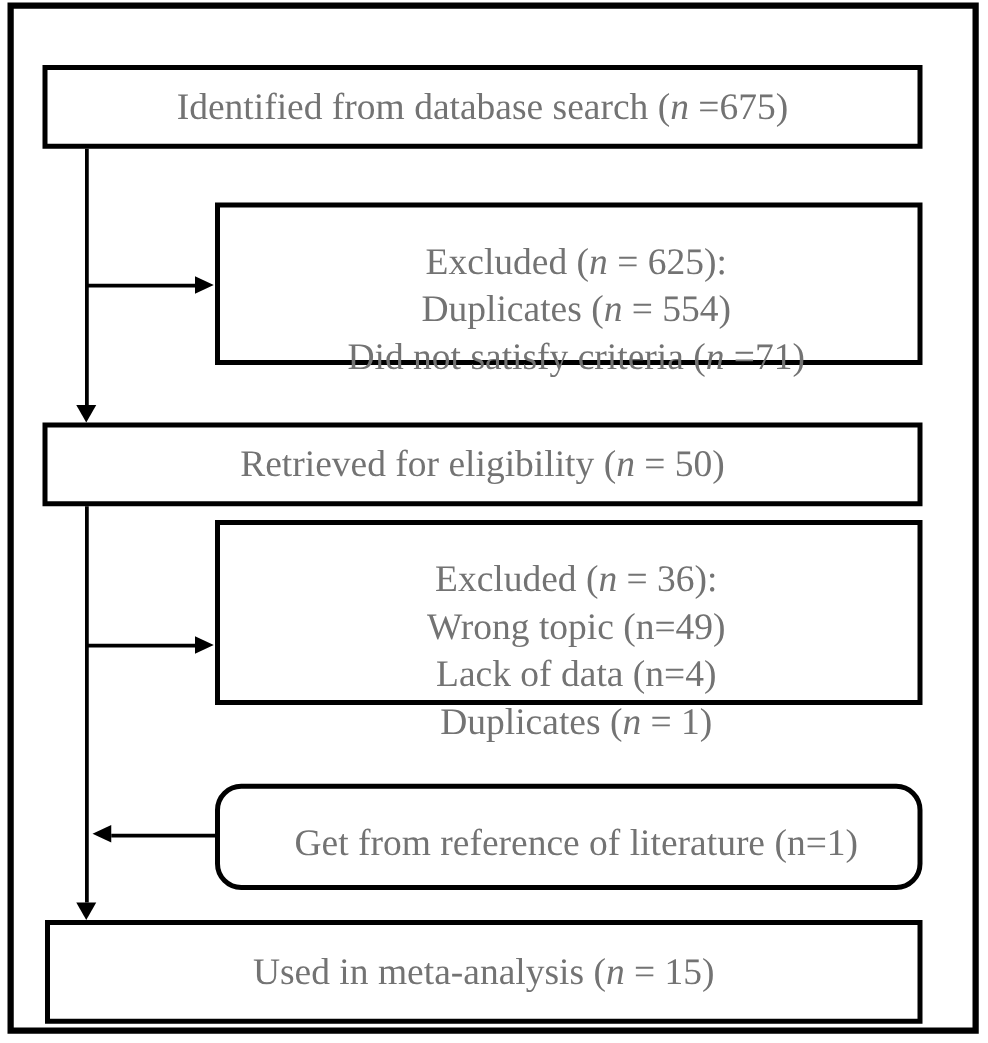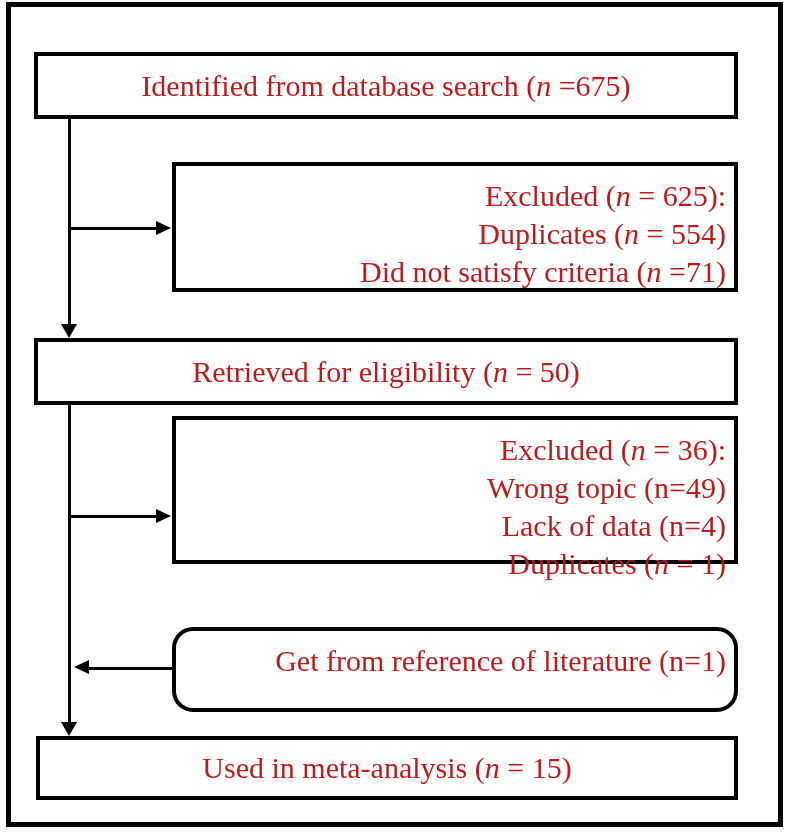--- a/index.html
+++ b/index.html
@@ -2,21 +2,21 @@
 <html><head>
 <meta charset="utf-8">
 <style>
   html, body { margin: 0; padding: 0; background: #ffffff; }
   #canvas {
     position: relative;
     width: 790px;
     height: 834px;
     background: #ffffff;
     font-family: "Liberation Serif", "DejaVu Serif", serif;
-    color: #b91c1c;
+    color: #737373;
     overflow: hidden;
   }
   .outer-frame {
     position: absolute;
     left: 6px; top: 2px;
     width: 777px; height: 825px;
     border: 5px solid #000000;
     box-sizing: border-box;
   }
   .box {
@@ -27,22 +27,22 @@
     font-size: 30px;
     line-height: 38px;
   }
   .box.center {
     display: flex;
     align-items: center;
     justify-content: center;
     text-align: center;
   }
   .box.left {
-    padding: 11px 8px 0 20px;
-    text-align: right;
+    padding: 25px 8px 0 20px;
+    text-align: center;
   }
   .it { font-style: italic; }
   .vline, .hline {
     position: absolute;
     background: #000000;
   }
   .vline { width: 3px; }
   .hline { height: 3px; }
   .arrow { position: absolute; width: 0; height: 0; }
   .arrow.down {
@@ -59,21 +59,21 @@
     border-top: 7px solid transparent;
     border-bottom: 7px solid transparent;
     border-right: 15px solid #000000;
   }
   
   #box-identified   { left: 34px;  top: 52px;  width: 704px; height: 67px; }
   #box-excluded-1   { left: 172px; top: 162px; width: 566px; height: 130px; }
   #box-retrieved    { left: 34px;  top: 338px; width: 704px; height: 67px; }
   #box-excluded-2   { left: 172px; top: 416px; width: 566px; height: 148px; }
   #box-reference    { left: 172px; top: 627px; width: 566px; height: 85px; border-radius: 21px; }
-  #box-meta         { left: 36px;  top: 736px; width: 702px; height: 64px; }
+  #box-meta         { left: 36px;  top: 736px; width: 702px; height: 83px; }
   
   #vline-1          { left: 68px; top: 119px; height: 206px; }
   #arrowhead-down-1 { left: 61px; top: 324px; }
   #hline-1          { left: 69px; top: 227px; width: 88px; }
   #arrowhead-right-1{ left: 156px; top: 221px; }
   #vline-2          { left: 68px; top: 405px; height: 317px; }
   #arrowhead-down-2 { left: 61px; top: 722px; }
   #hline-2          { left: 69px; top: 515px; width: 88px; }
   #arrowhead-right-2{ left: 156px; top: 509px; }
   #hline-3          { left: 89px; top: 667px; width: 83px; }

